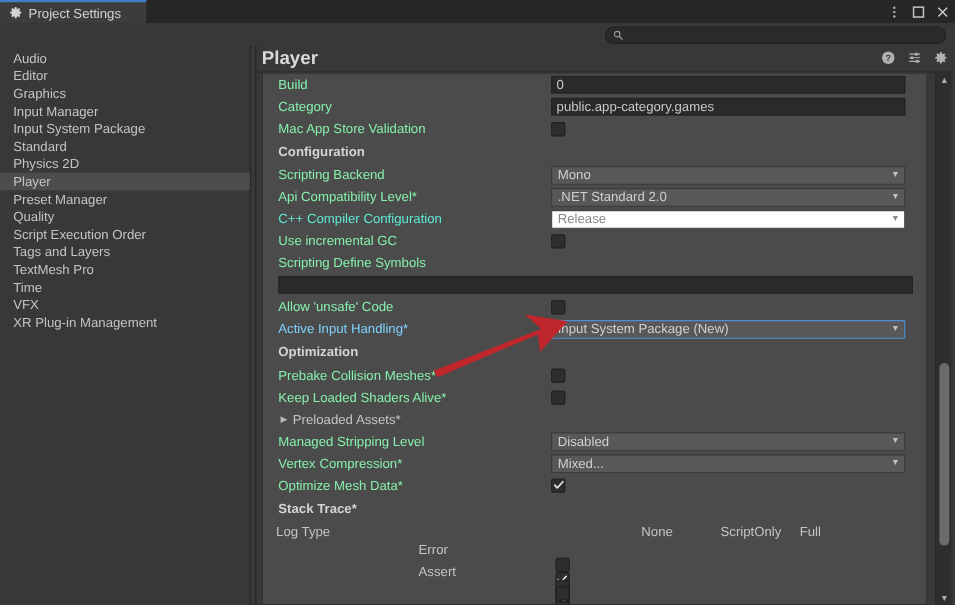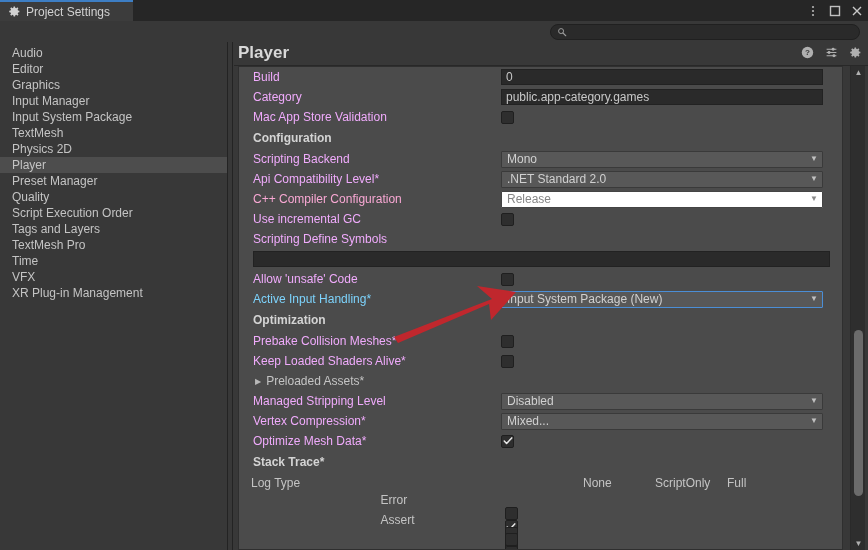--- a/index.html
+++ b/index.html
@@ -97,24 +97,24 @@
     background: #4b4b4b;
     border: 1px solid #2f2f2f;
     overflow: hidden;
   }
   .form { position: relative; }
 
   .row {
     position: relative; height: 20px; display: flex; align-items: center;
   }
   .rlabel {
-    width: 262px; padding-left: 14px; font-size: 12px; color: #f0abfc;
+    width: 262px; padding-left: 14px; font-size: 12px; color: #86efac;
     white-space: nowrap; overflow: hidden;
   }
-  .rlabel.disabled { color: #f9a8d4; }
+  .rlabel.disabled { color: #5eead4; }
   .rlabel.blue { color: #7dd3fc; }
 
   .section {
     height: 22px; display: flex; align-items: center;
     padding-left: 14px; font-size: 12px; font-weight: bold; color: #d4d4d4;
   }
 
   
   .textfield {
     width: 322px; height: 16px; background: #2a2a2a;
@@ -220,21 +220,21 @@
       <input class="search-input" type="text" placeholder="" style="">
     </div>
   </div>
 
   <div class="sidebar">
     <div class="side-item">Audio</div>
     <div class="side-item">Editor</div>
     <div class="side-item">Graphics</div>
     <div class="side-item">Input Manager</div>
     <div class="side-item">Input System Package</div>
-    <div class="side-item">TextMesh</div>
+    <div class="side-item">Standard</div>
     <div class="side-item">Physics 2D</div>
     <div class="side-item sel">Player</div>
     <div class="side-item">Preset Manager</div>
     <div class="side-item">Quality</div>
     <div class="side-item">Script Execution Order</div>
     <div class="side-item">Tags and Layers</div>
     <div class="side-item">TextMesh Pro</div>
     <div class="side-item">Time</div>
     <div class="side-item">VFX</div>
     <div class="side-item">XR Plug-in Management</div>

